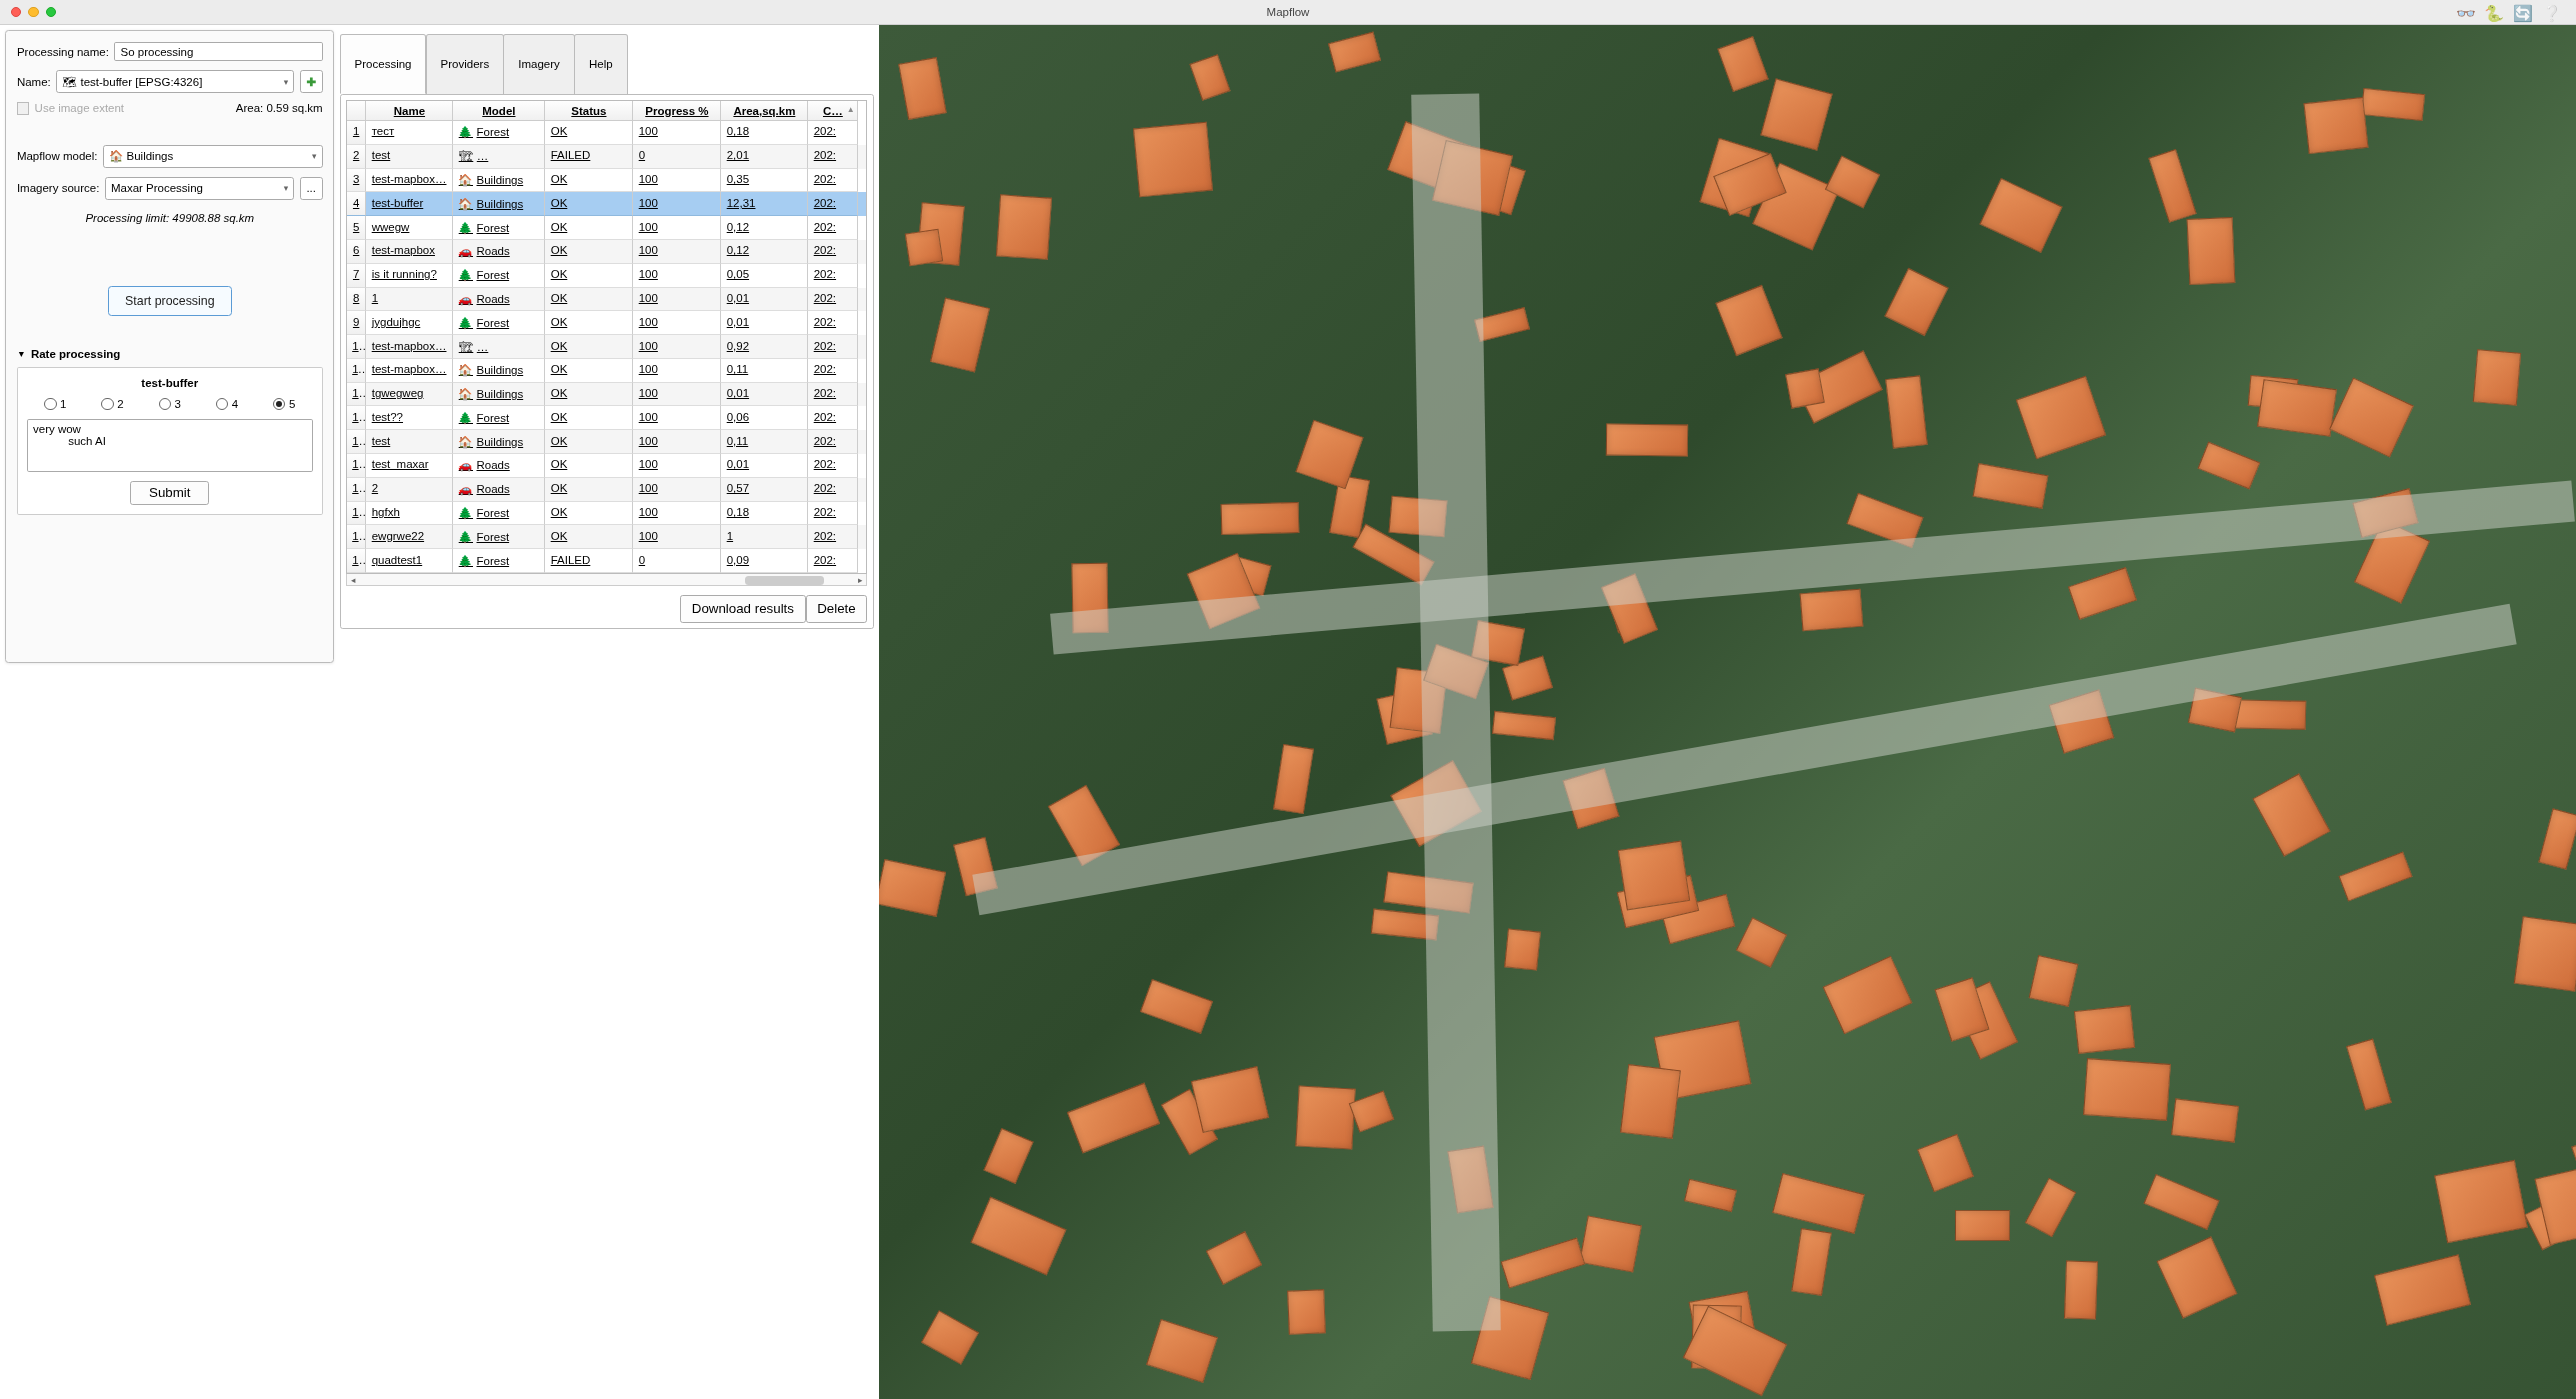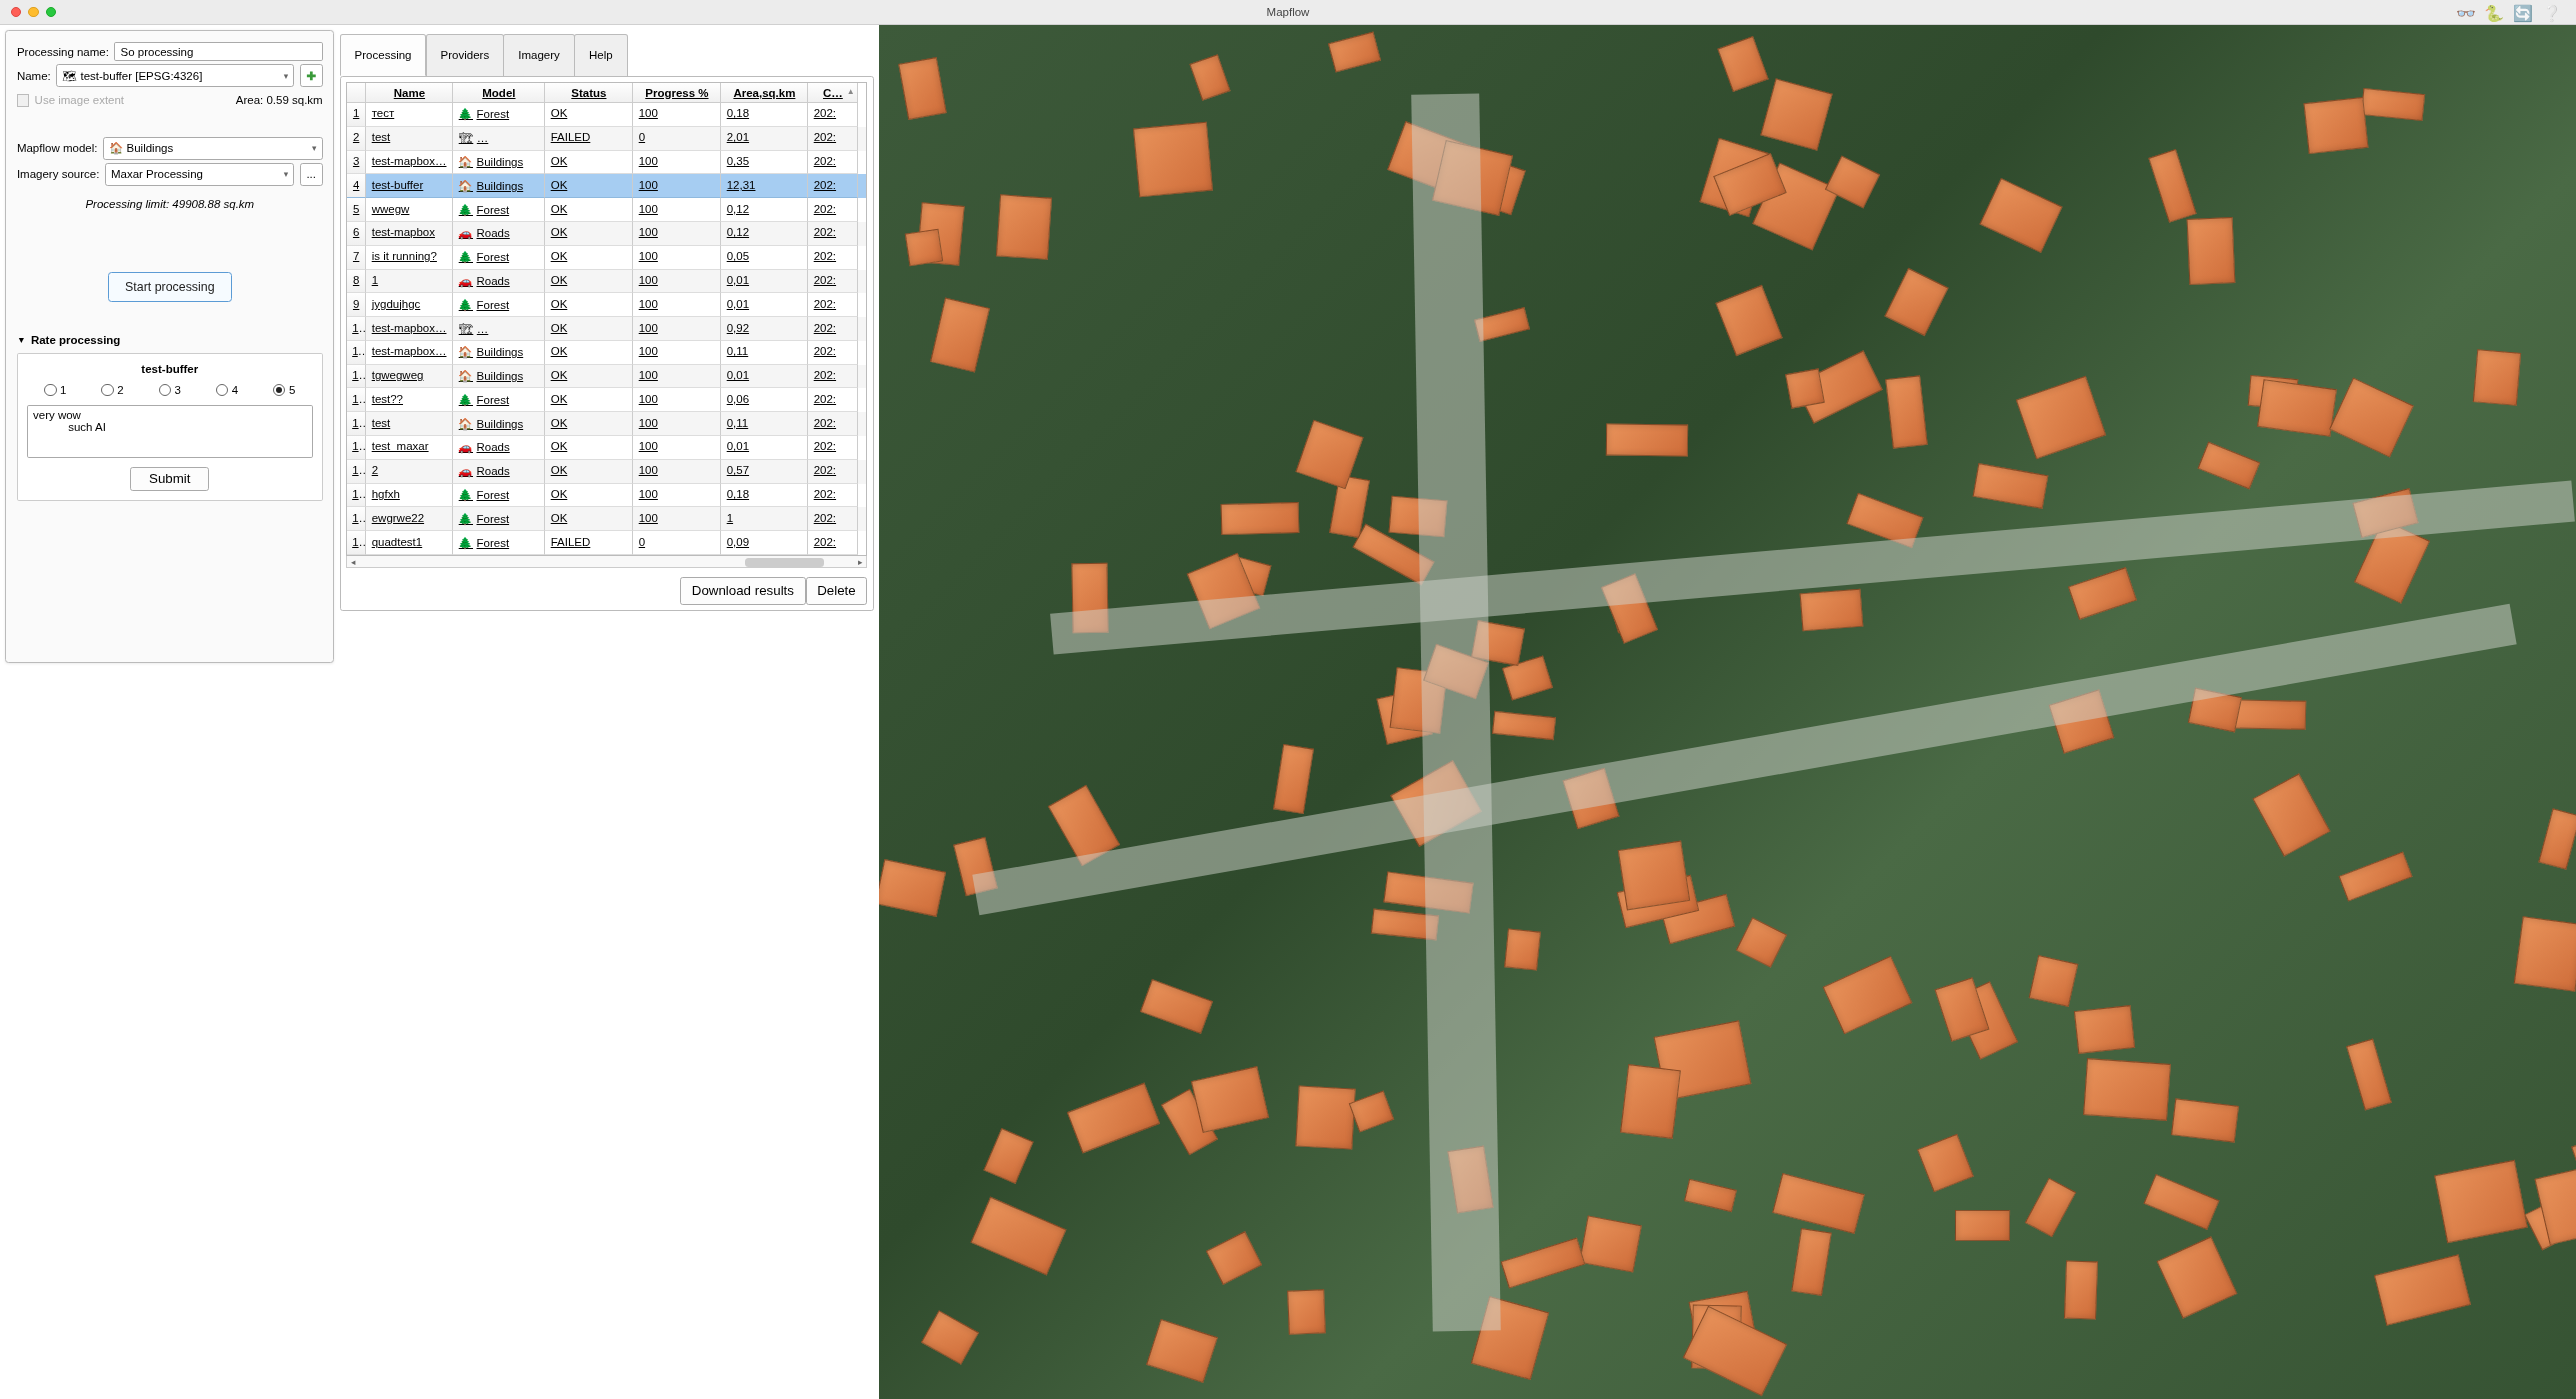--- a/index.html
+++ b/index.html
@@ -54,21 +54,21 @@
   border-radius: 3.5px;
   margin: 5.3px 0 0 5.3px;
   height: 633px;
   background: #fafafa;
   box-shadow: 0 0.9px 2.7px rgba(0,0,0,0.08);
 }
 .form-row {
   display: flex;
   align-items: center;
   gap: 5.3px;
-  margin-bottom: 3px;
+  margin-bottom: 9px;
 }
 .form-label { white-space: nowrap; font-size: 11.5px; }
 input[type="text"], select, textarea {
   border: 0.9px solid #aaa;
   padding: 2.7px 5.3px;
   font-size: 11.5px;
   background: #fff;
   border-radius: 1.8px;
 }
 .area-select {
@@ -166,21 +166,21 @@
 .center-panel {
   margin: 8.8px 0 0 5.3px;
   width: 534px;
   display: flex;
   flex-direction: column;
 }
 .tab-bar {
   display: flex;
 }
 .tab {
-  padding: 14px 14px;
+  padding: 23px 14px;
   border: 0.9px solid #bbb;
   border-bottom: none;
   background: #efefef;
   cursor: pointer;
   font-size: 11.5px;
   border-radius: 2.7px 2.7px 0 0;
   margin-right: -0.9px;
 }
 .tab.active {
   background: #fdfdfd;

